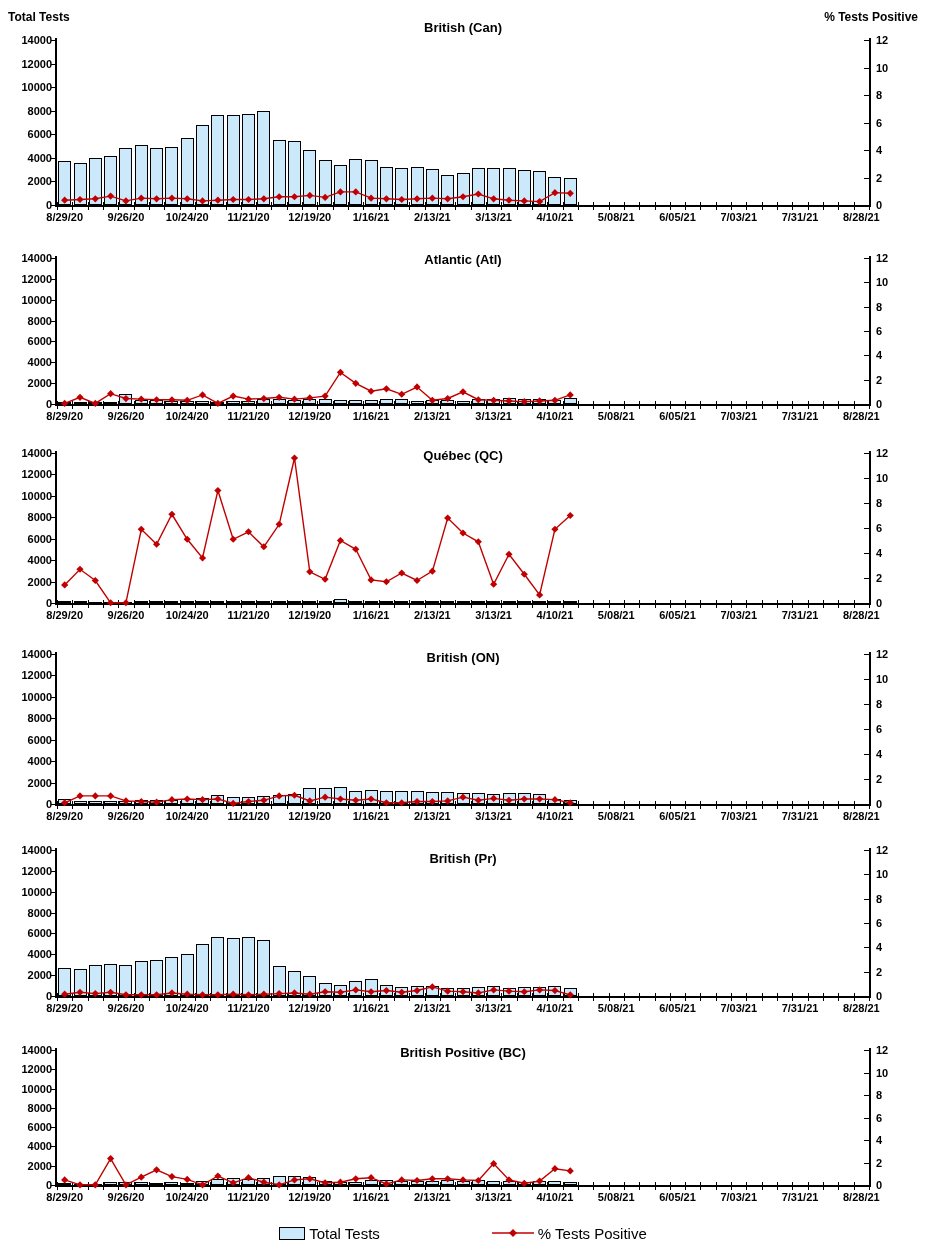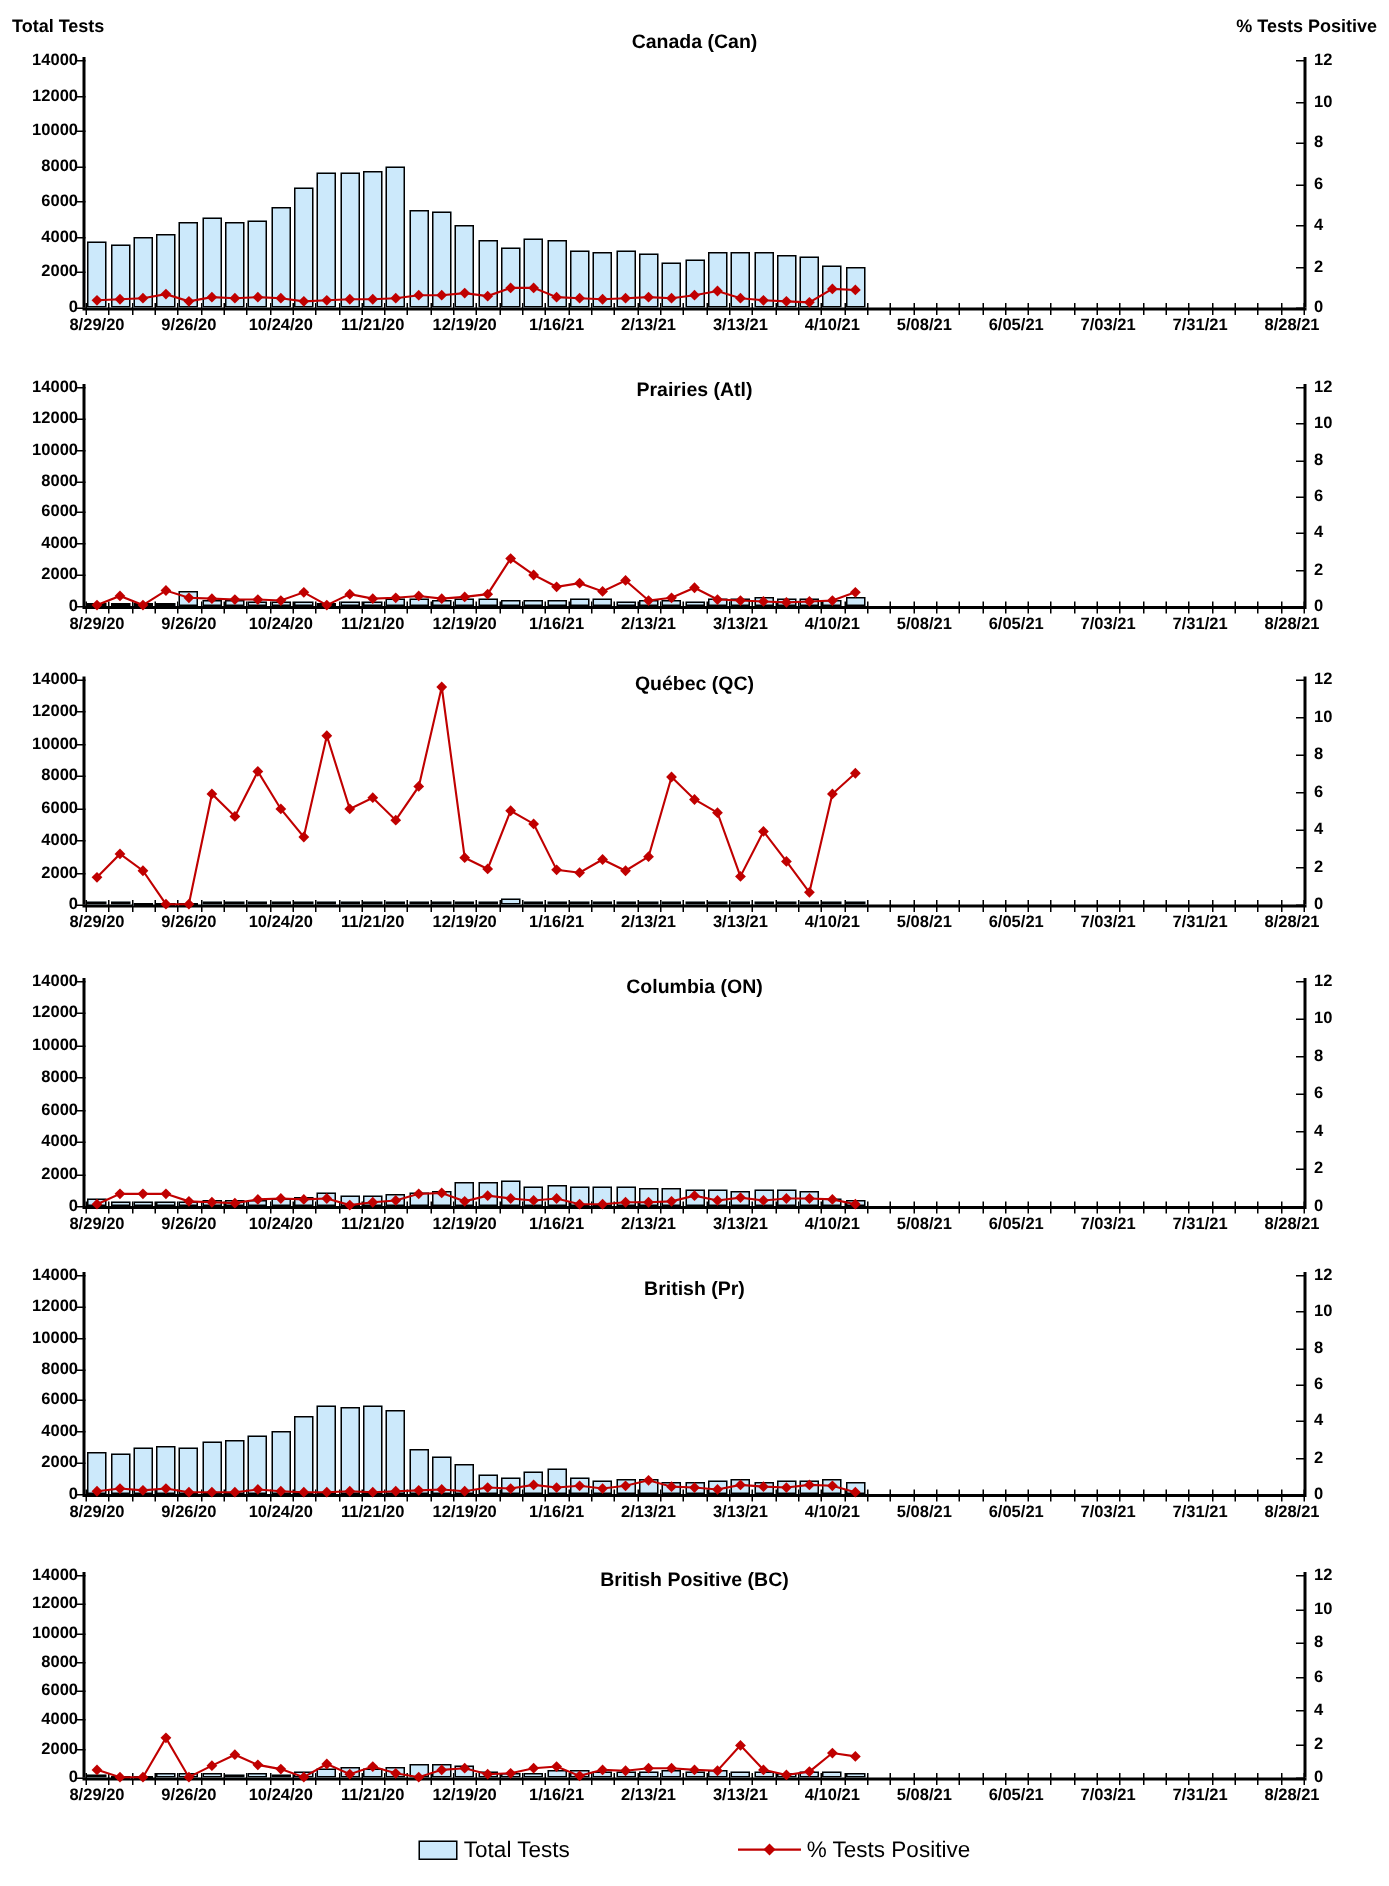--- a/index.html
+++ b/index.html
@@ -22,21 +22,21 @@
   .leg-swatch{width:26px;height:13px;border:1px solid #000;box-sizing:border-box;}
 </style>
 </head>
 <body>
 
 <div class="hdr" style="left:8px;top:10px;">Total Tests</div>
 <div class="hdr" style="right:8px;top:10px;">% Tests Positive</div>
 
 <div id="charts">
     <div>
-      <div class="chart-title" style="top: 20px;">Canada (Can)</div>
+      <div class="chart-title" style="top: 20px;">British (Can)</div>
       <div class="ylab" style="left: 6px; top: 34px;">14000</div>
       <div class="tick" style="left: 51px; top: 40px; width: 6px; height: 1px;"></div>
       <div class="ylab" style="left: 6px; top: 57.5714px;">12000</div>
       <div class="tick" style="left: 51px; top: 63.5714px; width: 6px; height: 1px;"></div>
       <div class="ylab" style="left: 6px; top: 81.1429px;">10000</div>
       <div class="tick" style="left: 51px; top: 87.1429px; width: 6px; height: 1px;"></div>
       <div class="ylab" style="left: 6px; top: 104.714px;">8000</div>
       <div class="tick" style="left: 51px; top: 110.714px; width: 6px; height: 1px;"></div>
       <div class="ylab" style="left: 6px; top: 128.286px;">6000</div>
       <div class="tick" style="left: 51px; top: 134.286px; width: 6px; height: 1px;"></div>
@@ -197,21 +197,21 @@
         <path d="M 421.3207547169811 150.4 L 424.92075471698115 154 L 421.3207547169811 157.6 L 417.7207547169811 154 Z" fill="#C00000"></path>
         <path d="M 436.64150943396226 155.2125 L 440.2415094339623 158.8125 L 436.64150943396226 162.4125 L 433.04150943396223 158.8125 Z" fill="#C00000"></path>
         <path d="M 451.9622641509434 156.5875 L 455.5622641509434 160.1875 L 451.9622641509434 163.7875 L 448.36226415094336 160.1875 Z" fill="#C00000"></path>
         <path d="M 467.2830188679245 157.275 L 470.88301886792453 160.875 L 467.2830188679245 164.475 L 463.6830188679245 160.875 Z" fill="#C00000"></path>
         <path d="M 482.60377358490564 157.9625 L 486.20377358490566 161.5625 L 482.60377358490564 165.1625 L 479.0037735849056 161.5625 Z" fill="#C00000"></path>
         <path d="M 497.92452830188677 149.025 L 501.5245283018868 152.625 L 497.92452830188677 156.225 L 494.32452830188674 152.625 Z" fill="#C00000"></path>
         <path d="M 513.2452830188679 149.7125 L 516.8452830188679 153.3125 L 513.2452830188679 156.9125 L 509.6452830188679 153.3125 Z" fill="#C00000"></path>
       </svg>
     </div>
     <div>
-      <div class="chart-title" style="top: 252px;">Prairies (Atl)</div>
+      <div class="chart-title" style="top: 252px;">Atlantic (Atl)</div>
       <div class="ylab" style="left: 6px; top: 252px;">14000</div>
       <div class="tick" style="left: 51px; top: 258px; width: 6px; height: 1px;"></div>
       <div class="ylab" style="left: 6px; top: 272.857px;">12000</div>
       <div class="tick" style="left: 51px; top: 278.857px; width: 6px; height: 1px;"></div>
       <div class="ylab" style="left: 6px; top: 293.714px;">10000</div>
       <div class="tick" style="left: 51px; top: 299.714px; width: 6px; height: 1px;"></div>
       <div class="ylab" style="left: 6px; top: 314.571px;">8000</div>
       <div class="tick" style="left: 51px; top: 320.571px; width: 6px; height: 1px;"></div>
       <div class="ylab" style="left: 6px; top: 335.429px;">6000</div>
       <div class="tick" style="left: 51px; top: 341.429px; width: 6px; height: 1px;"></div>
@@ -547,21 +547,21 @@
         <path d="M 421.3207547169811 85.15 L 424.92075471698115 88.75 L 421.3207547169811 92.35 L 417.7207547169811 88.75 Z" fill="#C00000"></path>
         <path d="M 436.64150943396226 127.65 L 440.2415094339623 131.25 L 436.64150943396226 134.85 L 433.04150943396223 131.25 Z" fill="#C00000"></path>
         <path d="M 451.9622641509434 97.65 L 455.5622641509434 101.25 L 451.9622641509434 104.85 L 448.36226415094336 101.25 Z" fill="#C00000"></path>
         <path d="M 467.2830188679245 117.65 L 470.88301886792453 121.25 L 467.2830188679245 124.85 L 463.6830188679245 121.25 Z" fill="#C00000"></path>
         <path d="M 482.60377358490564 138.275 L 486.20377358490566 141.875 L 482.60377358490564 145.475 L 479.0037735849056 141.875 Z" fill="#C00000"></path>
         <path d="M 497.92452830188677 72.65 L 501.5245283018868 76.25 L 497.92452830188677 79.85 L 494.32452830188674 76.25 Z" fill="#C00000"></path>
         <path d="M 513.2452830188679 58.9 L 516.8452830188679 62.5 L 513.2452830188679 66.1 L 509.6452830188679 62.5 Z" fill="#C00000"></path>
       </svg>
     </div>
     <div>
-      <div class="chart-title" style="top: 650px;">Columbia (ON)</div>
+      <div class="chart-title" style="top: 650px;">British (ON)</div>
       <div class="ylab" style="left: 6px; top: 648px;">14000</div>
       <div class="tick" style="left: 51px; top: 654px; width: 6px; height: 1px;"></div>
       <div class="ylab" style="left: 6px; top: 669.429px;">12000</div>
       <div class="tick" style="left: 51px; top: 675.429px; width: 6px; height: 1px;"></div>
       <div class="ylab" style="left: 6px; top: 690.857px;">10000</div>
       <div class="tick" style="left: 51px; top: 696.857px; width: 6px; height: 1px;"></div>
       <div class="ylab" style="left: 6px; top: 712.286px;">8000</div>
       <div class="tick" style="left: 51px; top: 718.286px; width: 6px; height: 1px;"></div>
       <div class="ylab" style="left: 6px; top: 733.714px;">6000</div>
       <div class="tick" style="left: 51px; top: 739.714px; width: 6px; height: 1px;"></div>

